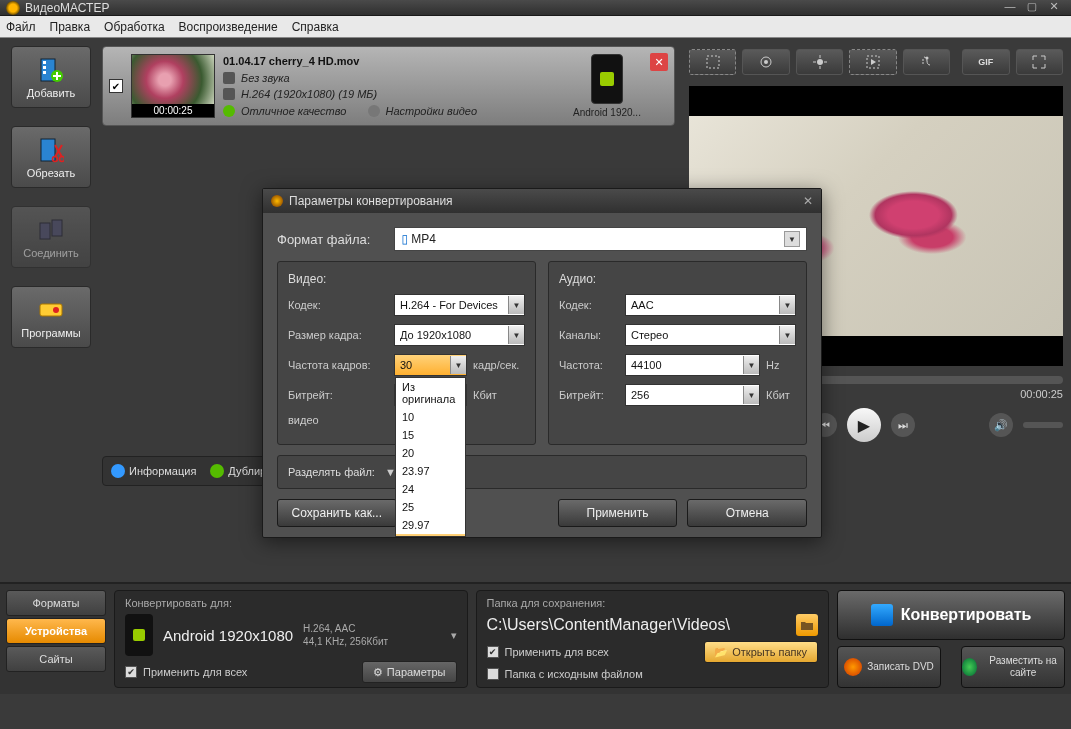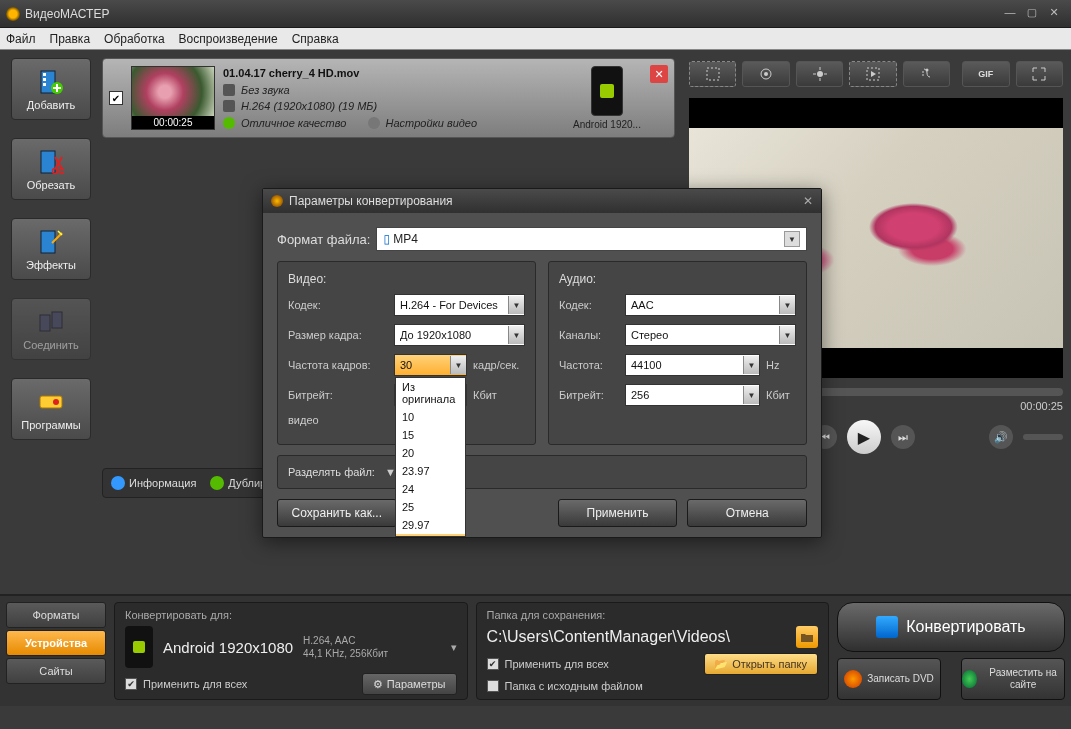--- a/index.html
+++ b/index.html
@@ -1,19 +1,19 @@
 <!DOCTYPE html>
 <html><head>
 <meta charset="utf-8">
 <style>
 * { box-sizing: border-box; margin: 0; padding: 0; font-family: "Segoe UI", Arial, sans-serif; }
 body { background: #3a3a3a; width: 1071px; height: 729px; overflow: hidden; color: #ccc; font-size: 11px; user-select: none; }
 
 
-.titlebar { height: 28px; background: linear-gradient(#4a4a4a,#2f2f2f); display: flex; align-items: center; padding: 0 6px; border-bottom: 1px solid #1a1a1a; }
+.titlebar { height: 16px; background: linear-gradient(#4a4a4a,#2f2f2f); display: flex; align-items: center; padding: 0 6px; border-bottom: 1px solid #1a1a1a; }
 .titlebar .logo { width: 14px; height: 14px; background: radial-gradient(circle,#ffb400 40%,#704f00 70%); border-radius: 50%; margin-right: 5px;}
 .titlebar .title { color: #ddd; font-size: 12px; flex: 1; }
 .titlebar .winbtn { width: 22px; height: 16px; text-align: center; color: #bbb; cursor: pointer; }
 
 
 .menubar { height: 22px; background: #e9e9e9; display: flex; align-items: center; padding: 0 6px; font-size: 12px; color: #222; border-bottom: 1px solid #888; }
 .menubar span { margin-right: 14px; cursor: default; }
 
 
 .main { display: flex; height: 544px; background: #3a3a3a; }
@@ -68,33 +68,33 @@
 .tab { height:26px;background:linear-gradient(#5a5a5a,#404040);border:1px solid #222;border-radius:3px;display:flex;align-items:center;justify-content:center;cursor:pointer;color:#ddd; }
 .tab.active { background: linear-gradient(#ffb84d,#e68a00); color:#fff; font-weight:bold; }
 .pane { flex:1; background:#2b2b2b;border:1px solid #1a1a1a;border-radius:4px;padding:6px 10px;display:flex;flex-direction:column;gap:5px; }
 .pane .ptitle { color:#aaa;font-size:11px; }
 .pane .pmain { display:flex;align-items:center;gap:10px; }
 .pane .pmain .big { font-size:15px;color:#eee; }
 .pane .prow { display:flex;align-items:center;gap:6px; }
 .chk2 { width:12px;height:12px;background:#ddd;border:1px solid #555;display:inline-flex;align-items:center;justify-content:center;color:#333;font-size:9px; }
 .smbtn { height:22px;padding:0 10px;background:linear-gradient(#666,#444);border:1px solid #222;border-radius:3px;color:#ddd;display:inline-flex;align-items:center;gap:4px;cursor:pointer; }
 .actioncol { width: 228px; display:flex;flex-direction:column;gap:6px; }
-.bigbtn { flex:1;background:linear-gradient(#6a6a6a,#2f2f2f);border:1px solid #111;border-radius:16px;display:flex;align-items:center;justify-content:center;gap:8px;color:#fff;font-size:16px;cursor:pointer; }
+.bigbtn { flex:1;background:linear-gradient(#6a6a6a,#2f2f2f);border:1px solid #111;border-radius:4px;display:flex;align-items:center;justify-content:center;gap:8px;color:#fff;font-size:16px;cursor:pointer;font-weight:bold; }
 .bigbtn .bi { width:22px;height:22px;background:linear-gradient(#3af,#06c);border-radius:3px; }
 .subrow { display:flex;gap:20px; }
 .subbtn { flex:1;height:42px;background:linear-gradient(#555,#333);border:1px solid #111;border-radius:4px;display:flex;align-items:center;justify-content:center;gap:5px;color:#ddd;font-size:10px;cursor:pointer;text-align:center;line-height:1.2; }
 .subbtn .si { width:18px;height:18px;border-radius:50%; }
 
 
 .overlay { position: fixed; left: 12px; top: 46px; width: 1071px; height: 544px; pointer-events:none; }
 .modal { position: absolute; left: 250px; top: 142px; width: 560px; background: #505050; border: 1px solid #1a1a1a; border-radius: 2px; pointer-events:auto; box-shadow: 0 4px 20px rgba(0,0,0,.5); }
 .modal .mtitle { height: 24px; background: linear-gradient(#4a4a4a,#303030); display:flex;align-items:center;padding:0 8px;color:#ddd;font-size:12px;gap:6px; }
 .modal .mtitle .mx { margin-left:auto;cursor:pointer;color:#aaa; }
 .modal .mbody { padding: 14px 14px 10px; }
-.mrow { display:flex;align-items:center;gap:6px;margin-bottom:10px; }
+.mrow { display:flex;align-items:center;gap:24px;margin-bottom:10px; }
 .mlabel { color:#ddd;font-size:13px; }
 .mselect { flex:1;height:24px;background:#fff;border:1px solid #444;display:flex;align-items:center;padding:0 6px;color:#222;font-size:12px;justify-content:space-between;cursor:pointer; }
 .mselect .arr { width:16px;height:16px;background:#ddd;border:1px solid #999;display:flex;align-items:center;justify-content:center;color:#333;font-size:8px; }
 .twocol { display:flex;gap:12px; }
 .colbox { flex:1;background:#454545;border:1px solid #2a2a2a;border-radius:3px;padding:10px; }
 .colbox .ch { color:#ddd;font-size:12px;margin-bottom:8px; }
 .frow { display:flex;align-items:center;margin-bottom:8px;gap:6px; }
 .frow .fl { width: 100px; color:#ccc;font-size:11px;text-align:left; }
 .frow .fsel { flex:1;height:22px;background:#fff;border:1px solid #333;display:flex;align-items:center;padding:0 5px;color:#111;font-size:11px;justify-content:space-between;cursor:pointer; position:relative;}
 .frow .fsel .arr { width:16px;height:18px;background:linear-gradient(#eee,#bbb);border-left:1px solid #888;display:flex;align-items:center;justify-content:center;color:#333;font-size:8px;margin-right:-5px; }
@@ -150,30 +150,20 @@
       <div class="ico">
           <svg width="26" height="26">
             <rect x="3" y="2" width="14" height="22" fill="#2a84d2" stroke="#123"></rect>
             <path d="M17 8l7 12M24 8l-7 12" stroke="#d22" stroke-width="2"></path>
             <circle cx="17" cy="22" r="2.5" fill="none" stroke="#d22" stroke-width="1.5"></circle>
             <circle cx="24" cy="22" r="2.5" fill="none" stroke="#d22" stroke-width="1.5"></circle>
           </svg>
         </div>
       <span>Обрезать</span>
     </div>
-    <div class="sidebtn">
-      <div class="ico">
-          <svg width="26" height="26">
-            <rect x="3" y="2" width="14" height="22" fill="#2a84d2" stroke="#123"></rect>
-            <path d="M14 14l10-10" stroke="#fa0" stroke-width="2"></path>
-            <path d="M20 2l2 2M24 6l-2-2" stroke="#ff4" stroke-width="1.5"></path>
-          </svg>
-        </div>
-      <span>Эффекты</span>
-    </div>
     <div class="sidebtn disabled">
       <div class="ico">
           <svg width="26" height="26">
             <rect x="2" y="6" width="10" height="16" fill="#557" stroke="#223"></rect>
             <rect x="14" y="3" width="10" height="16" fill="#557" stroke="#223"></rect>
           </svg>
         </div>
       <span>Соединить</span>
     </div>
     <div class="sidebtn">

